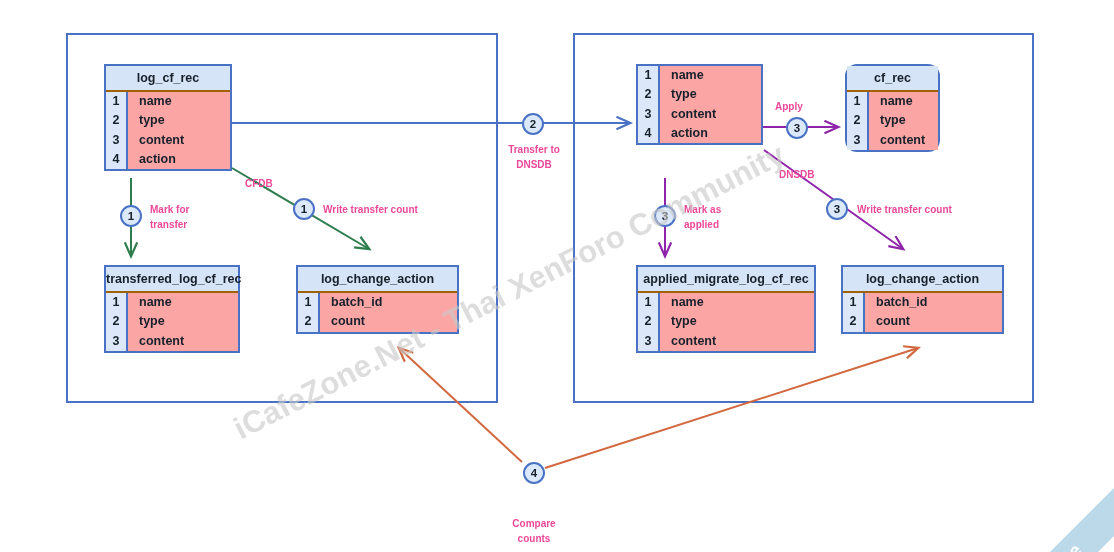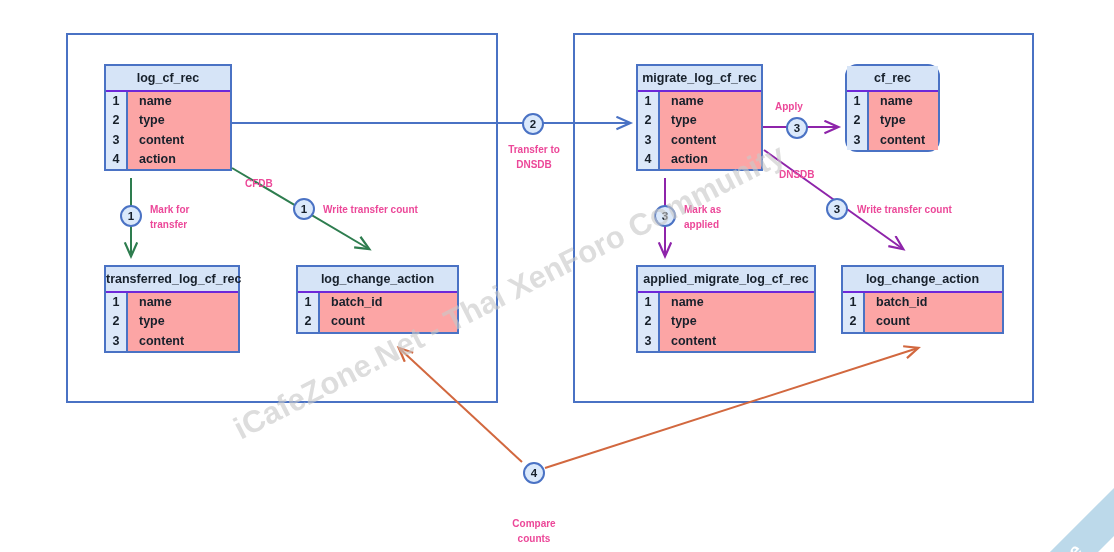--- a/index.html
+++ b/index.html
@@ -6,21 +6,21 @@
   body{width:1114px;height:552px;overflow:hidden;
        font-family:"Liberation Sans","DejaVu Sans",sans-serif;}
   #stage{position:relative;width:1114px;height:552px;background:#fff;}
 
   
   .panel{position:absolute;border:2px solid #4a72c4;background:transparent;}
 
   
   .tbl{position:absolute;border:2px solid #4a72c4;background:#ffffff;
        box-sizing:border-box;}
-  .tbl .hdr{background:#d6e4f7;border-bottom:2px solid #6d28d9;
+  .tbl .hdr{background:#d6e4f7;border-bottom:2px solid #a16207;
             text-align:center;font-weight:bold;color:#17202b;
             font-size:12.5px;line-height:24px;height:24px;white-space:nowrap;}
   .tbl .body{display:flex;}
   .tbl .numcol{background:#dce8f9;border-right:2px solid #4a72c4;
                width:22px;box-sizing:border-box;}
   .tbl .fieldcol{flex:1;background:#fca5a5;}
   .tbl .num,.tbl .fld{font-size:12.5px;font-weight:bold;color:#17202b;
                       line-height:19.3px;height:19.3px;}
   .tbl .num{text-align:center;}
   .tbl .fld{padding-left:11px;white-space:nowrap;}
@@ -133,21 +133,20 @@
         <div class="num">2</div>
       </div>
       <div class="fieldcol">
         <div class="fld">batch_id</div>
         <div class="fld">count</div>
       </div>
     </div>
   </div>
 
   <div class="tbl" id="tbl-migrate" style="left:636px;top:64px;width:127px;">
-    <div class="hdr">migrate_log_cf_rec</div>
     <div class="body">
       <div class="numcol">
         <div class="num">1</div>
         <div class="num">2</div>
         <div class="num">3</div>
         <div class="num">4</div>
       </div>
       <div class="fieldcol">
         <div class="fld">name</div>
         <div class="fld">type</div>

